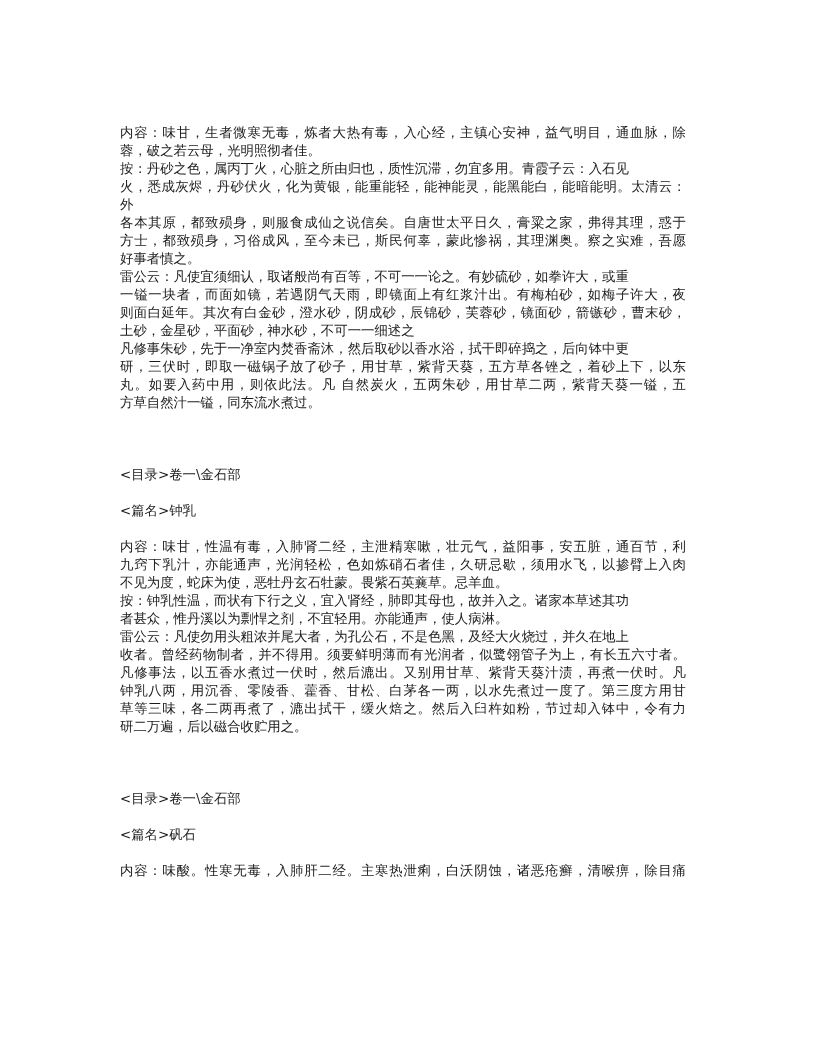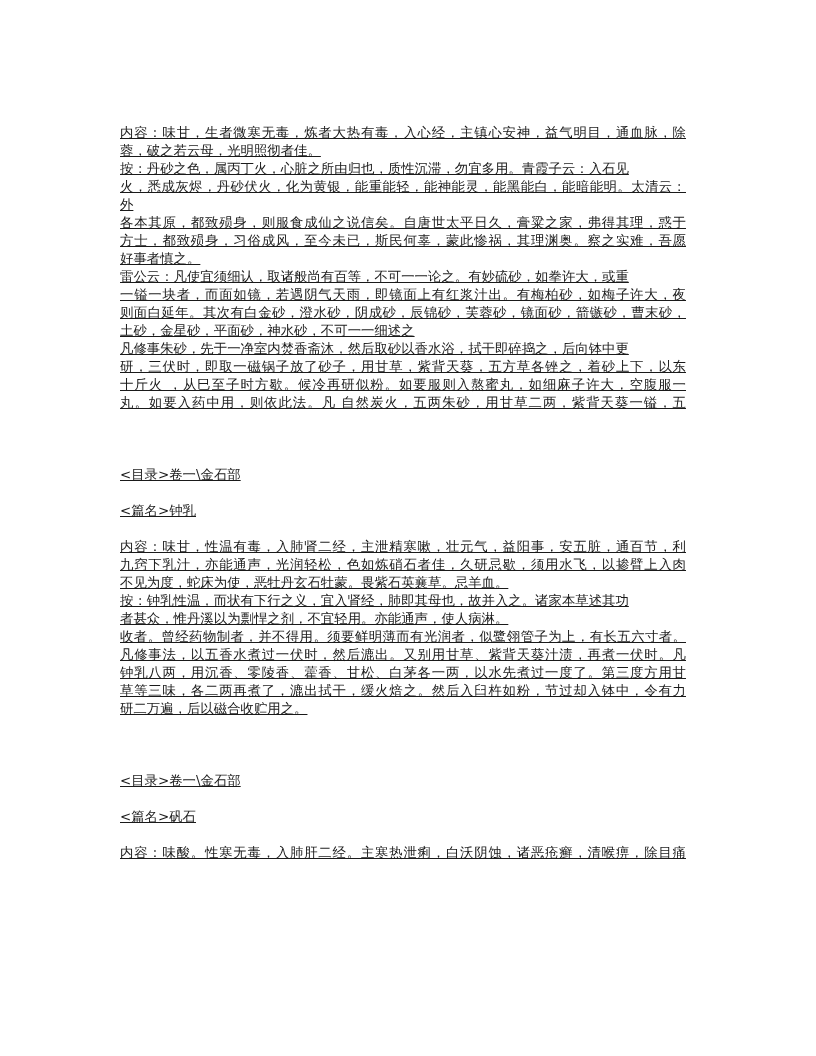--- a/index.html
+++ b/index.html
@@ -15,21 +15,20 @@
     font-family: "DejaVu Serif", "Liberation Serif", serif;
     color: #1a1a1a;
   }
   .page {
     position: absolute;
     left: 120px;
     top: 124px;
     width: 566px;
     font-size: 13.4px;
     line-height: 18px;
-    text-decoration: underline;
   }
   .line {
     display: block;
     white-space: nowrap;
     height: 18px;
     overflow: visible;
   }
   .justify {
     text-align: justify;
     text-align-last: justify;
@@ -55,42 +54,43 @@
       <span class="line justify">方士，都致殒身，习俗成风，至今未已，斯民何辜，蒙此惨祸，其理渊奥。察之实难，吾愿</span>
       <span class="line">好事者慎之。</span>
     </div>
     <div>
       <span class="line">雷公云：凡使宜须细认，取诸般尚有百等，不可一一论之。有妙硫砂，如拳许大，或重</span>
       <span class="line justify">一镒一块者，而面如镜，若遇阴气天雨，即镜面上有红浆汁出。有梅柏砂，如梅子许大，夜</span>
       <span class="line justify">则面白延年。其次有白金砂，澄水砂，阴成砂，辰锦砂，芙蓉砂，镜面砂，箭镞砂，曹末砂，</span>
       <span class="line">土砂，金星砂，平面砂，神水砂，不可一一细述之</span>
       <span class="line">凡修事朱砂，先于一净室内焚香斋沐，然后取砂以香水浴，拭干即碎捣之，后向钵中更</span>
       <span class="line justify">研，三伏时，即取一磁锅子放了砂子，用甘草，紫背天葵，五方草各锉之，着砂上下，以东</span>
-      <span class="line justify">十斤火 ，从巳至子时方歇。候冷再研似粉。如要服则入熬蜜丸，如细麻子许大，空腹服一</span>
       <span class="line justify">丸。如要入药中用，则依此法。凡 自然炭火，五两朱砂，用甘草二两，紫背天葵一镒，五</span>
+      <span class="line">方草自然汁一镒，同东流水煮过。</span>
     </div>
   </div>
 
   <div class="gap-large"></div>
 
   <div>
     <span class="line">&lt;目录&gt;卷一\金石部</span>
     <div class="gap-small"></div>
     <span class="line">&lt;篇名&gt;钟乳</span>
     <div class="gap-small"></div>
     <div>
       <span class="line justify">内容：味甘，性温有毒，入肺肾二经，主泄精寒嗽，壮元气，益阳事，安五脏，通百节，利</span>
       <span class="line justify">九窍下乳汁，亦能通声，光润轻松，色如炼硝石者佳，久研忌歇，须用水飞，以掺臂上入肉</span>
       <span class="line">不见为度，蛇床为使，恶牡丹玄石牡蒙。畏紫石英蘘草。忌羊血。</span>
     </div>
     <div>
       <span class="line">按：钟乳性温，而状有下行之义，宜入肾经，肺即其母也，故并入之。诸家本草述其功</span>
       <span class="line">者甚众，惟丹溪以为剽悍之剂，不宜轻用。亦能通声，使人病淋。</span>
     </div>
     <div>
+      <span class="line">雷公云：凡使勿用头粗浓并尾大者，为孔公石，不是色黑，及经大火烧过，并久在地上</span>
       <span class="line justify">收者。曾经药物制者，并不得用。须要鲜明薄而有光润者，似鹭翎管子为上，有长五六寸者。</span>
       <span class="line justify">凡修事法，以五香水煮过一伏时，然后漉出。又别用甘草、紫背天葵汁渍，再煮一伏时。凡</span>
       <span class="line justify">钟乳八两，用沉香、零陵香、藿香、甘松、白茅各一两，以水先煮过一度了。第三度方用甘</span>
       <span class="line justify">草等三味，各二两再煮了，漉出拭干，缓火焙之。然后入臼杵如粉，节过却入钵中，令有力</span>
       <span class="line">研二万遍，后以磁合收贮用之。</span>
     </div>
   </div>
 
   <div class="gap-large"></div>
 

